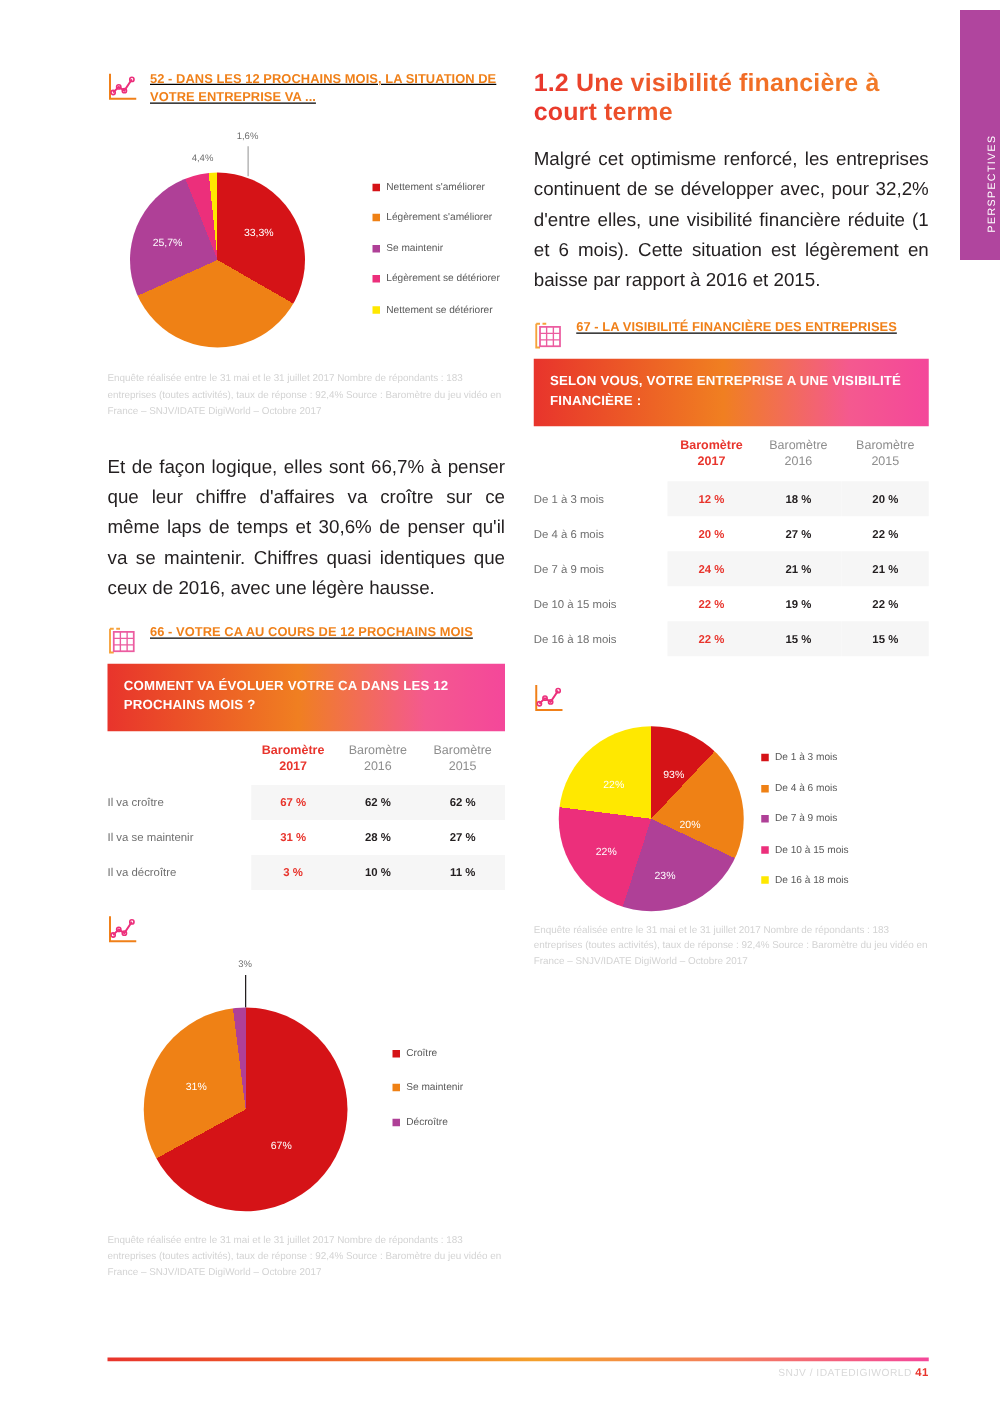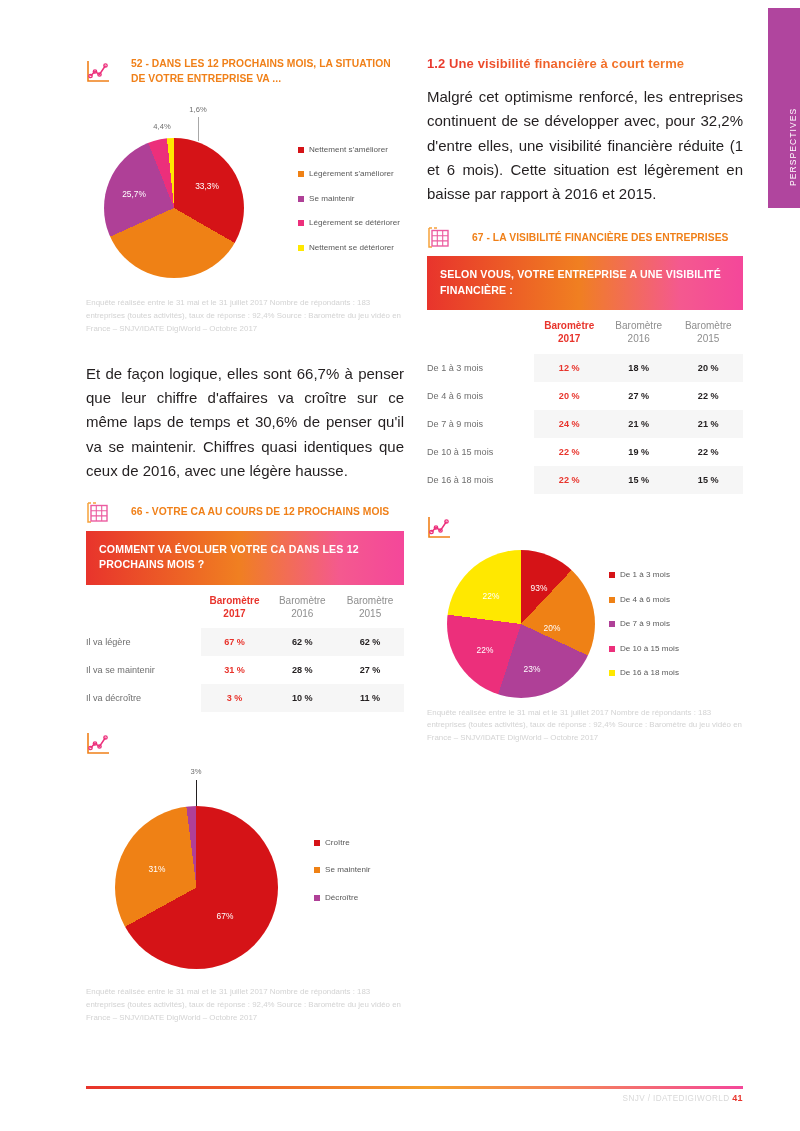--- a/index.html
+++ b/index.html
@@ -21,32 +21,32 @@
     color:#ffffff;font-size:8.5px;letter-spacing:1.1px;
     transform:rotate(-90deg);transform-origin:left top;
     left:20px;top:178px;font-weight:400;
   }
 
   
   .col-left{position:absolute;left:86px;top:56px;width:318px;}
   .col-right{position:absolute;left:427px;top:56px;width:316px;}
 
   
-  .fig-head{display:flex;align-items:center;gap:20px;margin-bottom:6px;}
+  .fig-head{display:flex;align-items:flex-start;gap:9px;margin-bottom:6px;text-decoration:underline;}
   .ico{flex:0 0 auto;width:25px;height:25px;position:relative;margin-top:1px;}
   .ico svg{display:block;}
   .fig-title{
     color:#F08019;font-size:10.3px;font-weight:bold;line-height:1.42;
     letter-spacing:.05px;padding-top:1px;
   }
   .fig-title.justify{text-align:justify;}
 
   
   .sec-head{
-    font-size:13px;font-weight:bold;margin:0 0 14px 0;
+    font-size:20px;font-weight:bold;margin:0 0 14px 0;
     background:linear-gradient(90deg,#E8342C 0%,#EE5A2A 30%,#F26F25 58%,#F2802A 100%);
     -webkit-background-clip:text;background-clip:text;color:transparent;
     letter-spacing:.1px;
   }
   .body-par{
     font-size:15px;line-height:1.62;color:#231F20;text-align:justify;
     margin:0 0 18px 0;
   }
   .body-par.left{margin:0 0 16px 0;}
 
@@ -214,21 +214,21 @@
           <th>
             <span>Baromètre</span>
             <span class="yr">2016</span>
           </th>
           <th>
             <span>Baromètre</span>
             <span class="yr">2015</span>
           </th>
         </tr>
         <tr class="dat-row alt">
-          <td class="lbl">Il va légère</td>
+          <td class="lbl">Il va croître</td>
           <td class="val v17">67 %</td>
           <td class="val">62 %</td>
           <td class="val">62 %</td>
         </tr>
         <tr class="dat-row">
           <td class="lbl">Il va se maintenir</td>
           <td class="val v17">31 %</td>
           <td class="val">28 %</td>
           <td class="val">27 %</td>
         </tr>

